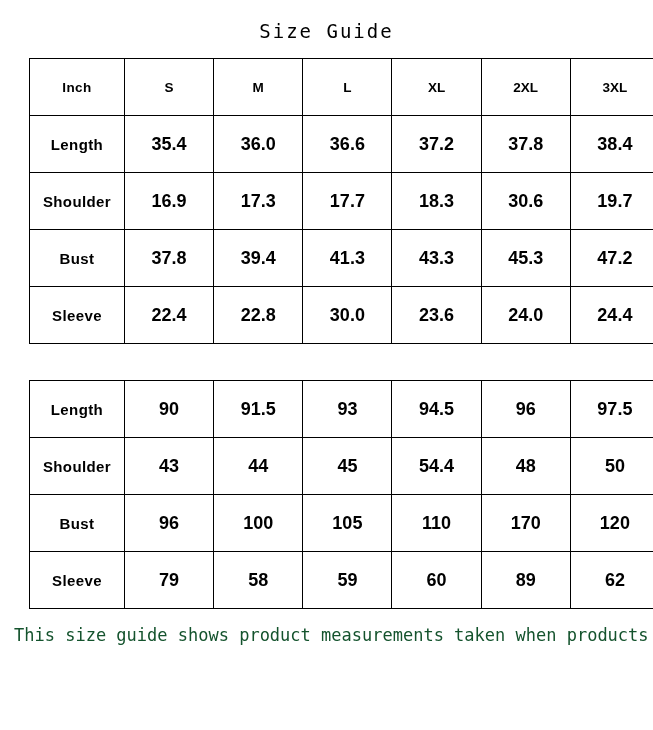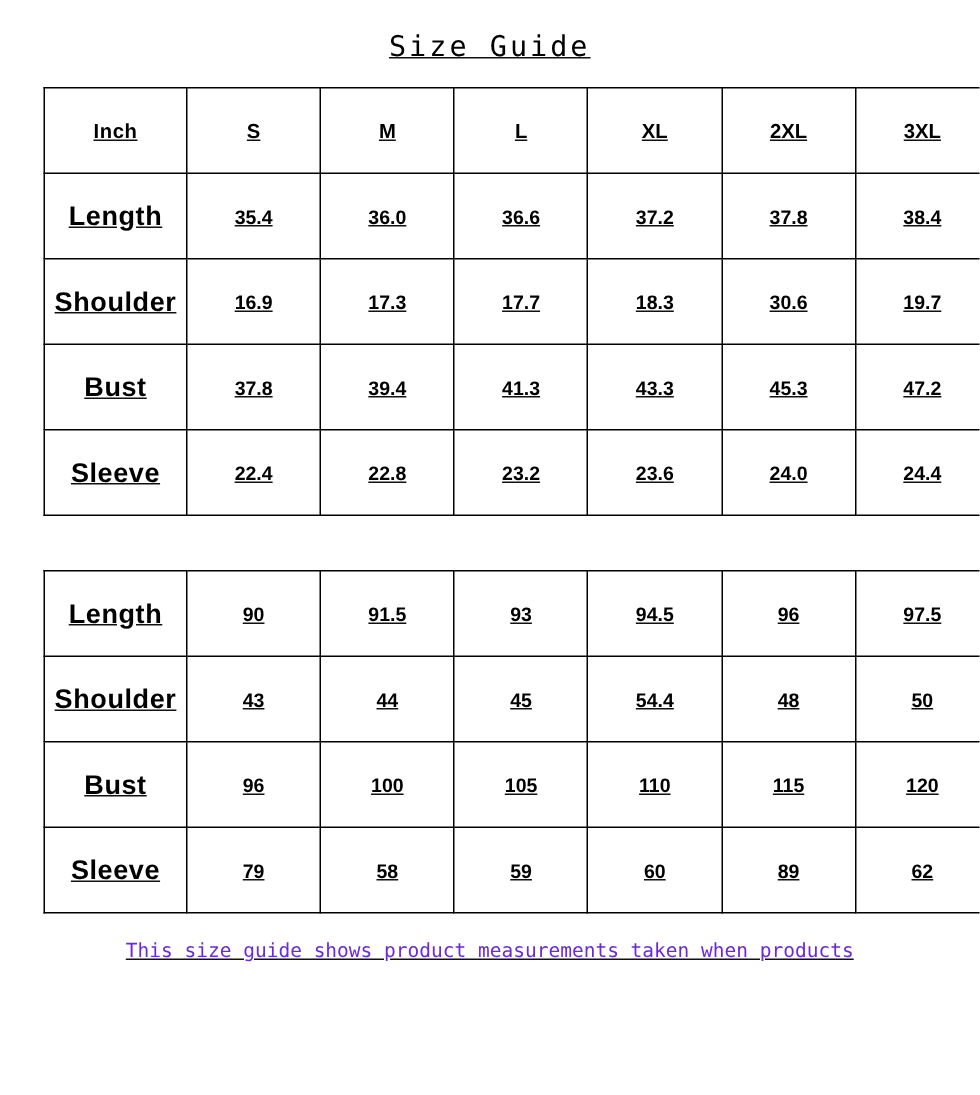--- a/index.html
+++ b/index.html
@@ -13,21 +13,20 @@
     font-family: "Liberation Sans", sans-serif;
     color: #111111;
     overflow: hidden;
   }
   .page {
     position: relative;
     width: 653px;
     height: 591px;
     box-sizing: border-box;
     padding: 0;
-    text-decoration: underline;
   }
   .title {
     font-family: "DejaVu Sans Mono", monospace;
     font-size: 19px;
     letter-spacing: 2px;
     text-align: center;
     padding-top: 20px;
     padding-bottom: 16px;
     color: #000000;
   }
@@ -44,46 +43,46 @@
     text-align: center;
     vertical-align: middle;
     font-size: 13px;
     font-weight: bold;
     color: #000000;
     padding: 0;
   }
   table.size-table .row-label {
     width: 94px;
     font-weight: bold;
-    font-size: 18px;
+    font-size: 15px;
     letter-spacing: 0.4px;
   }
   table.size-table .unit-head {
     width: 94px;
     font-weight: bold;
     font-size: 13.5px;
     letter-spacing: 0.4px;
   }
   table.size-table .col-head {
     font-weight: bold;
     font-size: 13.5px;
   }
   table.size-table td.data {
     font-weight: bold;
-    font-size: 13px;
+    font-size: 18px;
   }
   .gap {
     height: 36px;
   }
   .footnote {
     font-family: "DejaVu Sans Mono", monospace;
-    font-size: 13px;
+    font-size: 17px;
     line-height: 20px;
     text-align: center;
-    color: #6d28d9;
+    color: #14532d;
     padding: 16px 14px 0 14px;
   }
   .footnote div {
     white-space: nowrap;
   }
 </style>
 </head>
 <body>
 
 <div class="page">
@@ -125,21 +124,21 @@
         <td class="data">39.4</td>
         <td class="data">41.3</td>
         <td class="data">43.3</td>
         <td class="data">45.3</td>
         <td class="data">47.2</td>
       </tr>
       <tr>
         <td class="row-label">Sleeve</td>
         <td class="data">22.4</td>
         <td class="data">22.8</td>
-        <td class="data">23.2</td>
+        <td class="data">30.0</td>
         <td class="data">23.6</td>
         <td class="data">24.0</td>
         <td class="data">24.4</td>
       </tr>
     </tbody>
   </table>
 
   <div class="gap"></div>
 
   <table class="size-table">
@@ -161,21 +160,21 @@
         <td class="data">54.4</td>
         <td class="data">48</td>
         <td class="data">50</td>
       </tr>
       <tr>
         <td class="row-label">Bust</td>
         <td class="data">96</td>
         <td class="data">100</td>
         <td class="data">105</td>
         <td class="data">110</td>
-        <td class="data">115</td>
+        <td class="data">170</td>
         <td class="data">120</td>
       </tr>
       <tr>
         <td class="row-label">Sleeve</td>
         <td class="data">79</td>
         <td class="data">58</td>
         <td class="data">59</td>
         <td class="data">60</td>
         <td class="data">89</td>
         <td class="data">62</td>

